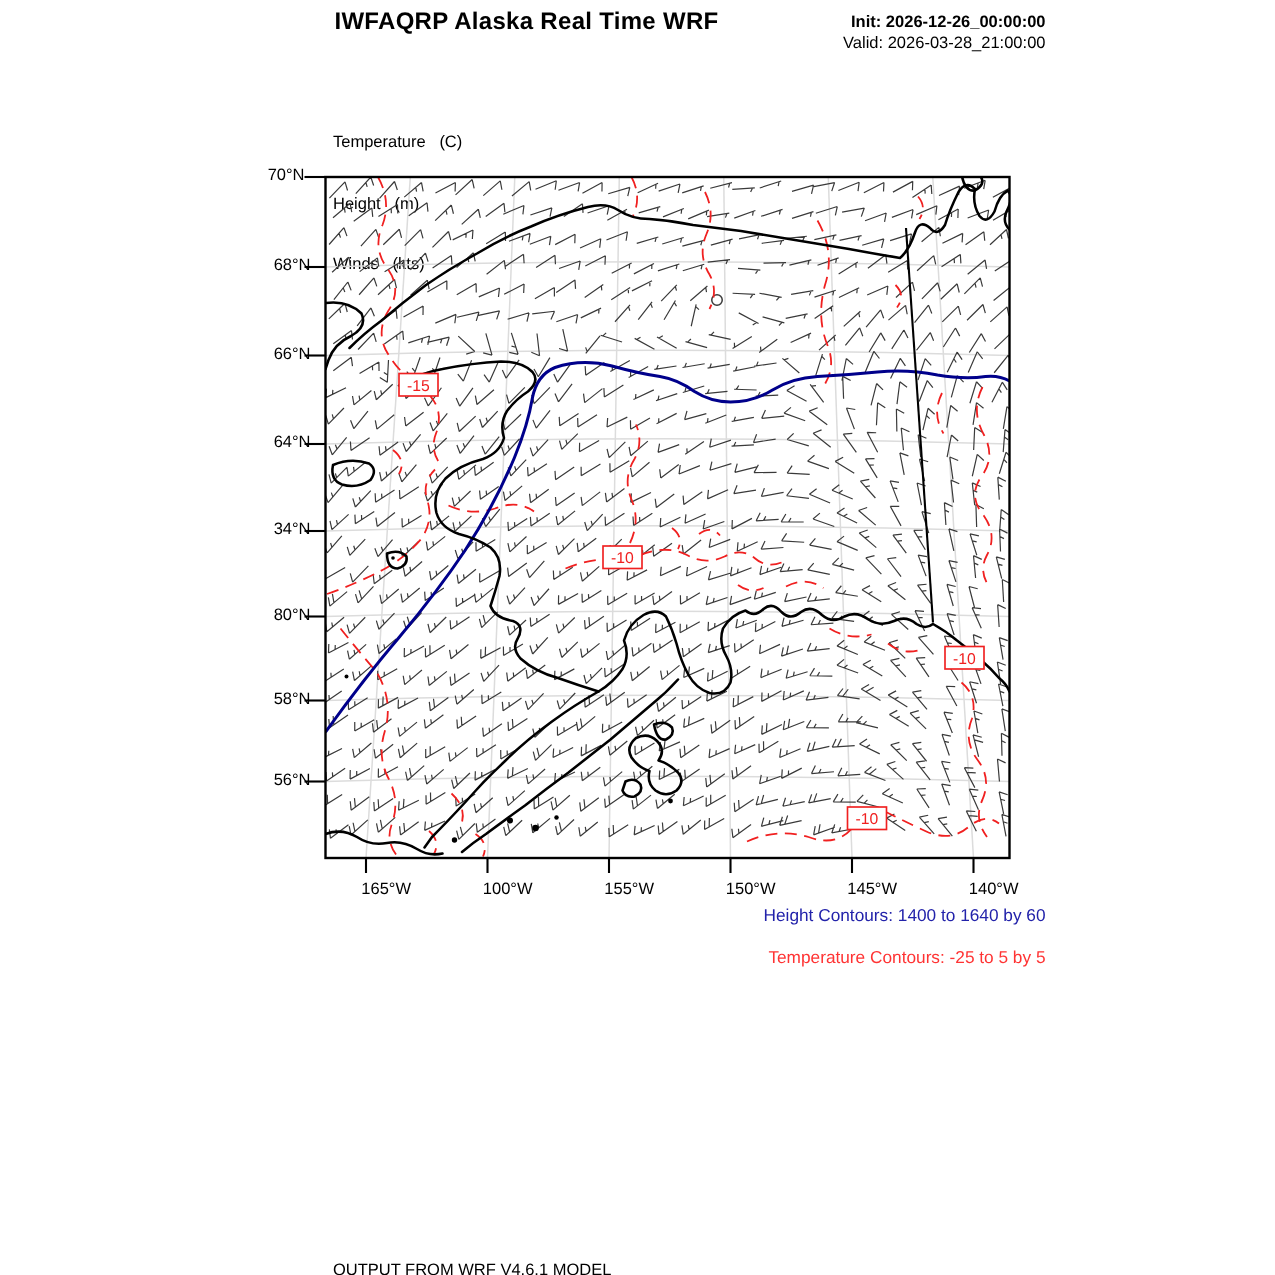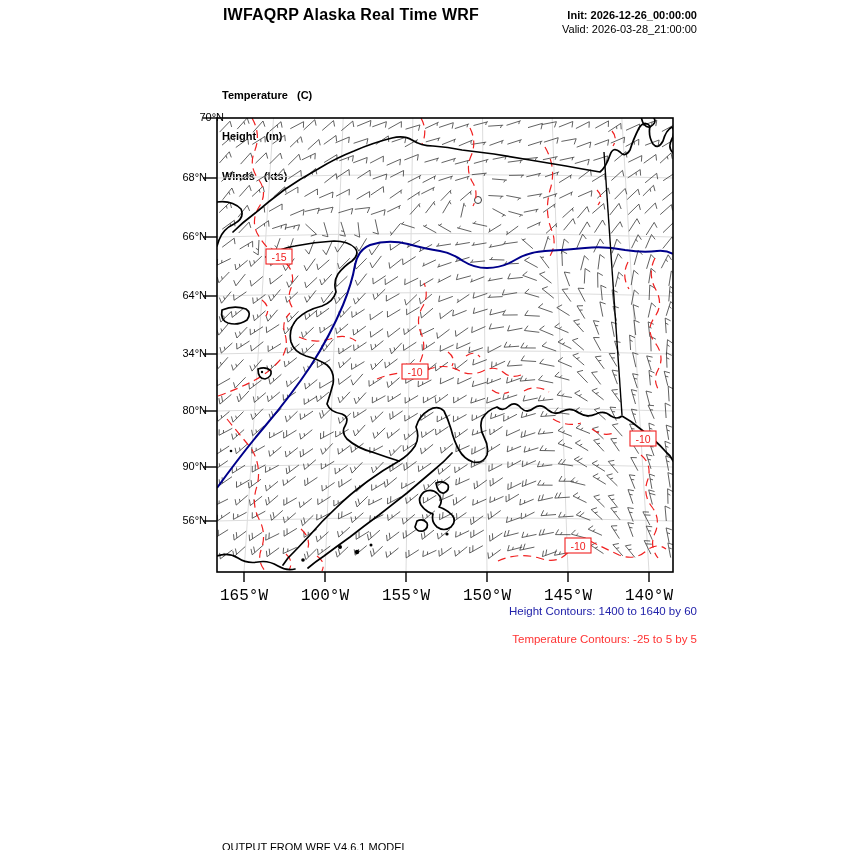--- a/index.html
+++ b/index.html
@@ -2,23 +2,23 @@
 <html><head>
 <meta charset="utf-8">
 <style>
   html,body{margin:0;padding:0;background:#fff;}
   .page{position:relative;width:850px;height:850px;background:#fff;overflow:hidden;
         font-family:"Liberation Sans","DejaVu Sans",sans-serif;color:#000;padding-left:24px;}
   .abs{position:absolute;}
   .title{left:217px;top:6px;width:268px;text-align:center;font-size:16px;font-weight:bold;letter-spacing:.2px;}
   .initblk{right:177px;top:8px;text-align:right;font-size:11px;line-height:14px;}
   .initline{font-weight:bold;}
-  .fields{left:222px;top:62px;font-size:11px;line-height:13.5px;white-space:pre;font-weight:bold;}
+  .fields{left:222px;top:62px;font-size:11px;line-height:13.5px;white-space:pre;}
   .latlab{width:48px;text-align:right;font-size:11px;}
-  .lonlab{width:60px;text-align:center;font-size:16px;font-family:Liberation Mono, monospace;}
+  .lonlab{width:60px;text-align:right;font-size:11px;}
   .legend-h{right:177px;top:605px;font-size:11.5px;color:#2222aa;}
   .legend-t{right:177px;top:633px;font-size:11.5px;color:#ff3333;}
   .footer{left:222px;top:814px;font-size:11px;line-height:13.5px;white-space:pre;}
   svg text{font-family:"Liberation Sans","DejaVu Sans",sans-serif;}
 </style>
 </head>
 <body>
 
 <div class="page">
 
@@ -28,27 +28,27 @@
     <div class="initline">Init: 2026-12-26_00:00:00</div>
     <div>Valid: 2026-03-28_21:00:00</div>
   </div>
 
   <div class="abs fields">
     <div>Temperature   (C)</div>
     <div>Height   (m)</div>
     <div>Winds   (kts)</div>
   </div>
 
-  <div class="abs latlab" style="left:176px;top:111px">70°N</div>
+  <div class="abs latlab" style="left:155px;top:111px">70°N</div>
   <div class="abs latlab" style="left:159px;top:171px">68°N</div>
   <div class="abs latlab" style="left:159px;top:230px">66°N</div>
   <div class="abs latlab" style="left:159px;top:289px">64°N</div>
   <div class="abs latlab" style="left:159px;top:347px">34°N</div>
   <div class="abs latlab" style="left:159px;top:404px">80°N</div>
-  <div class="abs latlab" style="left:159px;top:460px">90°N</div>
+  <div class="abs latlab" style="left:159px;top:460px">58°N</div>
   <div class="abs latlab" style="left:159px;top:514px">56°N</div>
 
   <div class="abs lonlab" style="left:214px;top:587px">165°W</div>
   <div class="abs lonlab" style="left:295px;top:587px">100°W</div>
   <div class="abs lonlab" style="left:376px;top:587px">155°W</div>
   <div class="abs lonlab" style="left:457px;top:587px">150°W</div>
   <div class="abs lonlab" style="left:538px;top:587px">145°W</div>
   <div class="abs lonlab" style="left:619px;top:587px">140°W</div>
 
   <div class="abs legend-h">Height Contours: 1400 to 1640 by 60</div>

